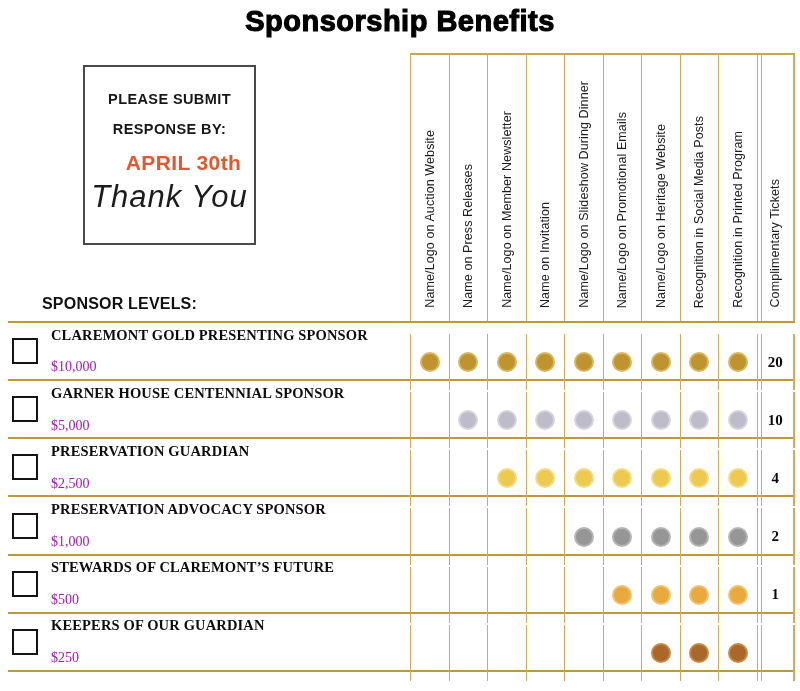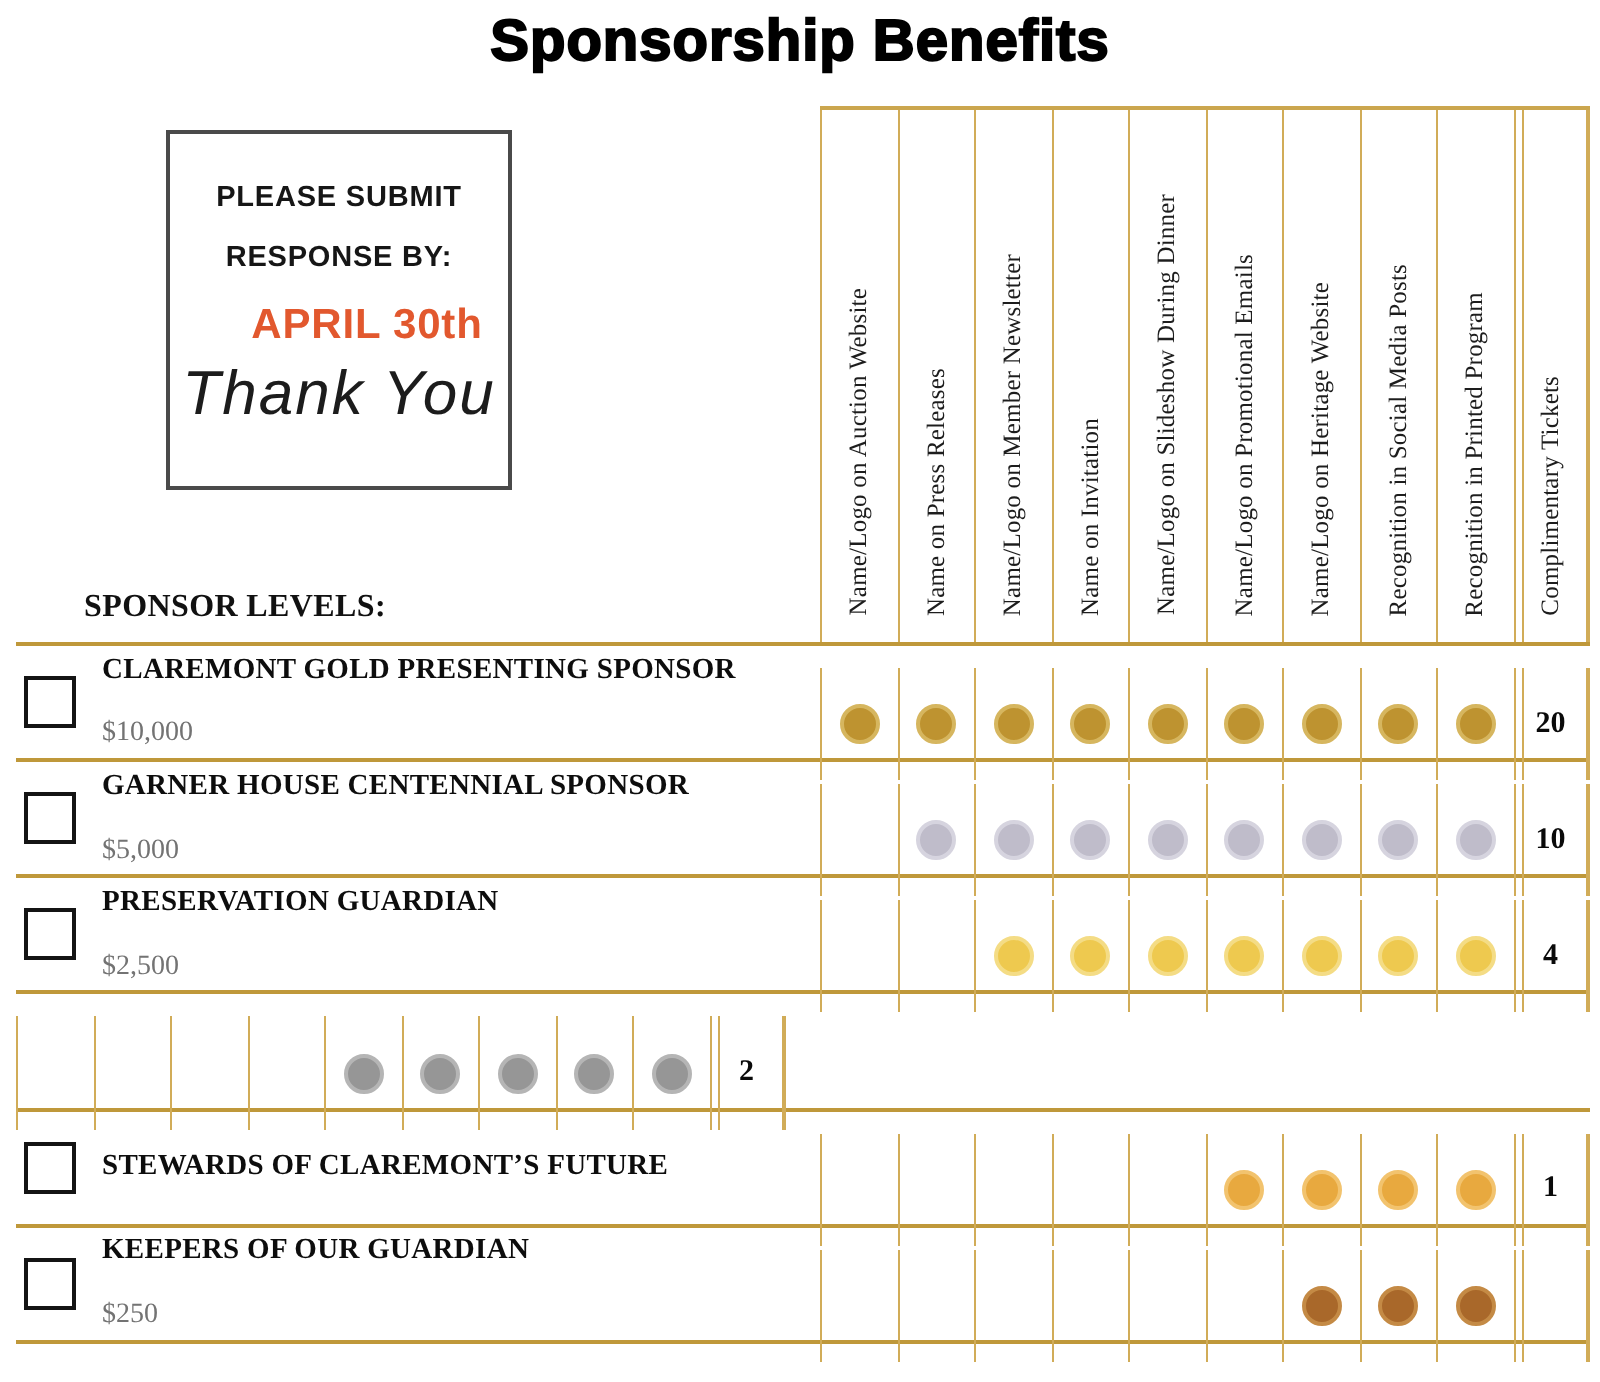--- a/index.html
+++ b/index.html
@@ -16,41 +16,41 @@
     position:absolute; left:83px; top:65px; width:173px; height:180px;
     border:2px solid #4a4a4a; box-sizing:border-box; background:#fff;
     text-align:center; padding-top:24px;
   }
   .sb-line { font-weight:bold; font-size:14.5px; letter-spacing:0.4px; margin-bottom:14px; color:#161616; }
   .sb-date { font-weight:bold; font-size:21px; letter-spacing:0.4px; margin-bottom:4px; }
   .sb-thanks { font-family:Liberation Sans, sans-serif; font-style:italic; font-size:31px; letter-spacing:1px; color:#1c1c1c; }
 
   
   .benefits-table { position:absolute; left:8px; top:53px; width:787px; }
-  .header-row { display:flex; width:787px; height:270px; box-sizing:border-box; border-bottom:2.5px solid #BF983A;font-family:Liberation Serif, serif; }
+  .header-row { display:flex; width:787px; height:270px; box-sizing:border-box; border-bottom:2.5px solid #BF983A; }
   .spacer-cell { width:402px; position:relative; box-sizing:border-box; }
   .sponsor-levels { position:absolute; left:34px; bottom:8px; font-weight:bold; font-size:16px; letter-spacing:0.2px; }
   .benefits-header { display:flex; height:100%; box-sizing:border-box; border-top:2px solid #CBA64E; }
   .hcell {
     width:38.5px; box-sizing:border-box; border-left:1.5px solid #D1AC58;
     display:flex; justify-content:center; align-items:flex-end; position:relative;
   }
   .hcell.last { border-right:2px solid #D1AC58; }
   .hcell.dbl::before { content:""; position:absolute; left:3px; top:0; bottom:0; width:1.5px; background:#D1AC58; }
   .hcell span {
     writing-mode:vertical-rl; transform:rotate(180deg); white-space:nowrap;
     font-size:12.5px; color:#1d1d1d; margin-bottom:13px; letter-spacing:0.1px;
   }
 
   .row { display:flex; width:787px; height:58.17px; box-sizing:border-box; border-bottom:2.5px solid #BF983A;font-family:Liberation Serif, serif; }
   .labelcell { width:402px; display:flex; align-items:center; box-sizing:border-box; }
   .checkbox { width:22px; height:22px; border:2.5px solid #141414; background:#fff; margin-left:4px; flex:0 0 auto; cursor:pointer; }
   .rowtext { margin-left:13px; line-height:1.15; }
   .rowname { font-weight:bold; font-size:14.5px; letter-spacing:0.15px; color:#0d0d0d; display:block; }
-  .amount { font-size:14px; color:#737373; display:block; margin-top:16px; }
+  .amount { font-size:14px; color:#a21caf; display:block; margin-top:16px; }
 
   .bgrid { display:flex; height:100%;margin-top:11px; }
   .bcell {
     width:38.5px; box-sizing:border-box; border-left:1.5px solid #D1AC58;
     display:flex; align-items:center; justify-content:center; position:relative;
   }
   .bcell.last { border-right:2px solid #D1AC58; }
   .bcell.dbl::before { content:""; position:absolute; left:3px; top:0; bottom:0; width:1.5px; background:#D1AC58; }
   .dot { width:16px; height:16px; border-radius:50%; border-style:solid; border-width:2.5px; }
   .tickets-num { font-weight:bold; font-size:15px; color:#0a0a0a; }
@@ -217,20 +217,27 @@
           </div>
           <div class="bcell">
             <span class="dot" style="background: rgb(238, 201, 79); border-color: rgb(244, 220, 133);"></span>
           </div>
           <div class="bcell last dbl">
             <span class="tickets-num">4</span>
           </div>
         </div>
       </div>
       <div class="row">
+        <div class="labelcell">
+          <div class="checkbox"></div>
+          <div class="rowtext">
+            <span class="rowname">PRESERVATION ADVOCACY SPONSOR</span>
+            <span class="amount">$1,000</span>
+          </div>
+        </div>
         <div class="bgrid">
           <div class="bcell"></div>
           <div class="bcell"></div>
           <div class="bcell"></div>
           <div class="bcell"></div>
           <div class="bcell">
             <span class="dot" style="background: rgb(150, 150, 150); border-color: rgb(181, 181, 181);"></span>
           </div>
           <div class="bcell">
             <span class="dot" style="background: rgb(150, 150, 150); border-color: rgb(181, 181, 181);"></span>
@@ -247,20 +254,21 @@
           <div class="bcell last dbl">
             <span class="tickets-num">2</span>
           </div>
         </div>
       </div>
       <div class="row">
         <div class="labelcell">
           <div class="checkbox"></div>
           <div class="rowtext">
             <span class="rowname">STEWARDS OF CLAREMONT’S FUTURE</span>
+            <span class="amount">$500</span>
           </div>
         </div>
         <div class="bgrid">
           <div class="bcell"></div>
           <div class="bcell"></div>
           <div class="bcell"></div>
           <div class="bcell"></div>
           <div class="bcell"></div>
           <div class="bcell">
             <span class="dot" style="background: rgb(232, 169, 63); border-color: rgb(242, 195, 110);"></span>

